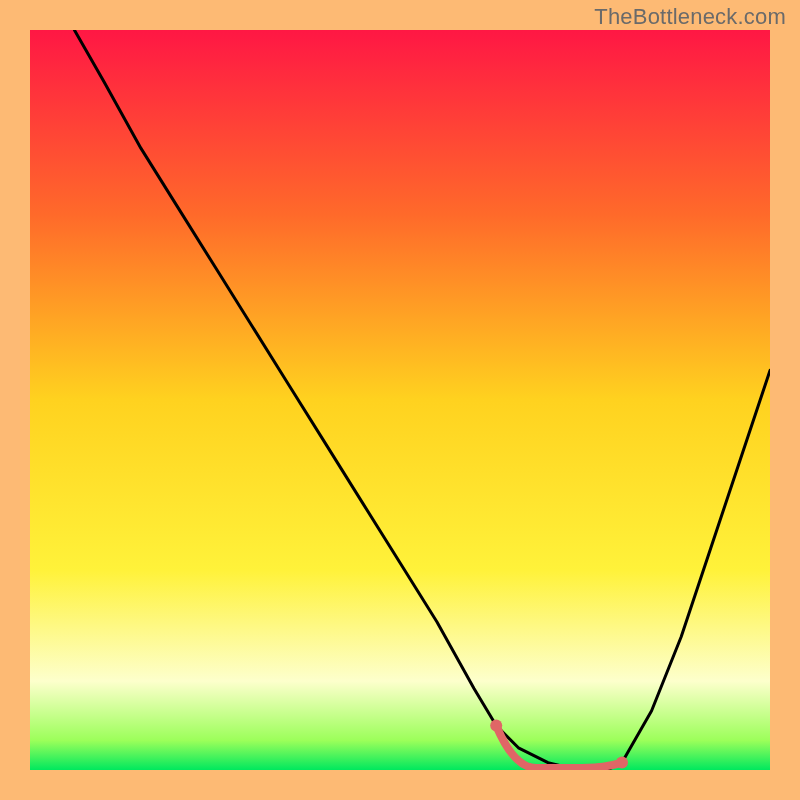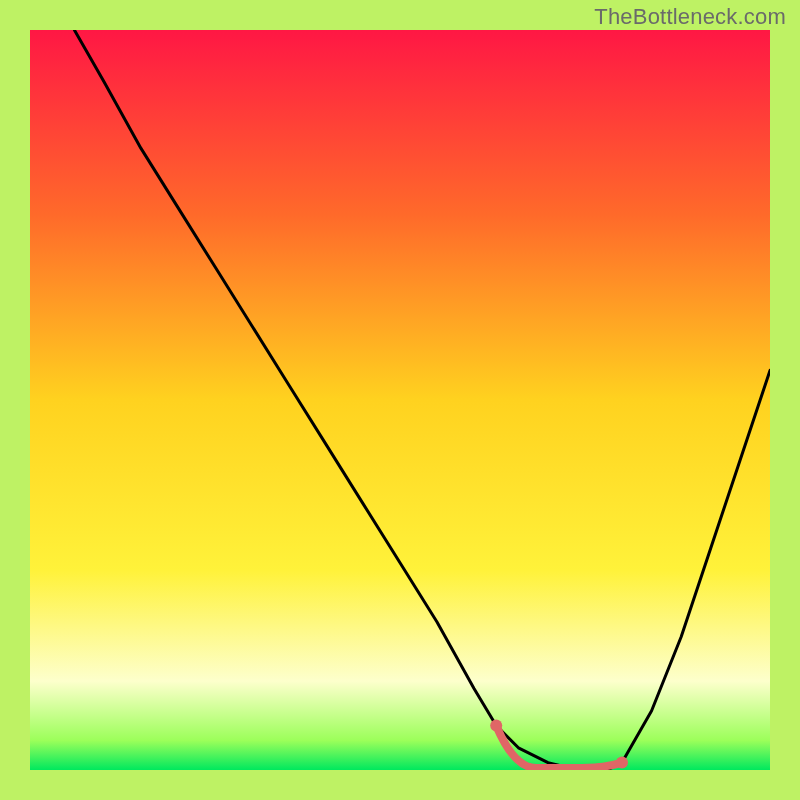--- a/index.html
+++ b/index.html
@@ -7,21 +7,21 @@
     padding: 0;
     width: 800px;
     height: 800px;
     background: #000;
     overflow: hidden;
   }
   .frame {
     position: relative;
     width: 800px;
     height: 800px;
-    background: #bef264;
+    background: #fdba74;
   }
   .watermark {
     position: absolute;
     top: 4px;
     right: 14px;
     font-family: Arial, Helvetica, sans-serif;
     font-size: 22px;
     font-weight: 500;
     color: #6a6a6a;
     letter-spacing: 0.2px;

